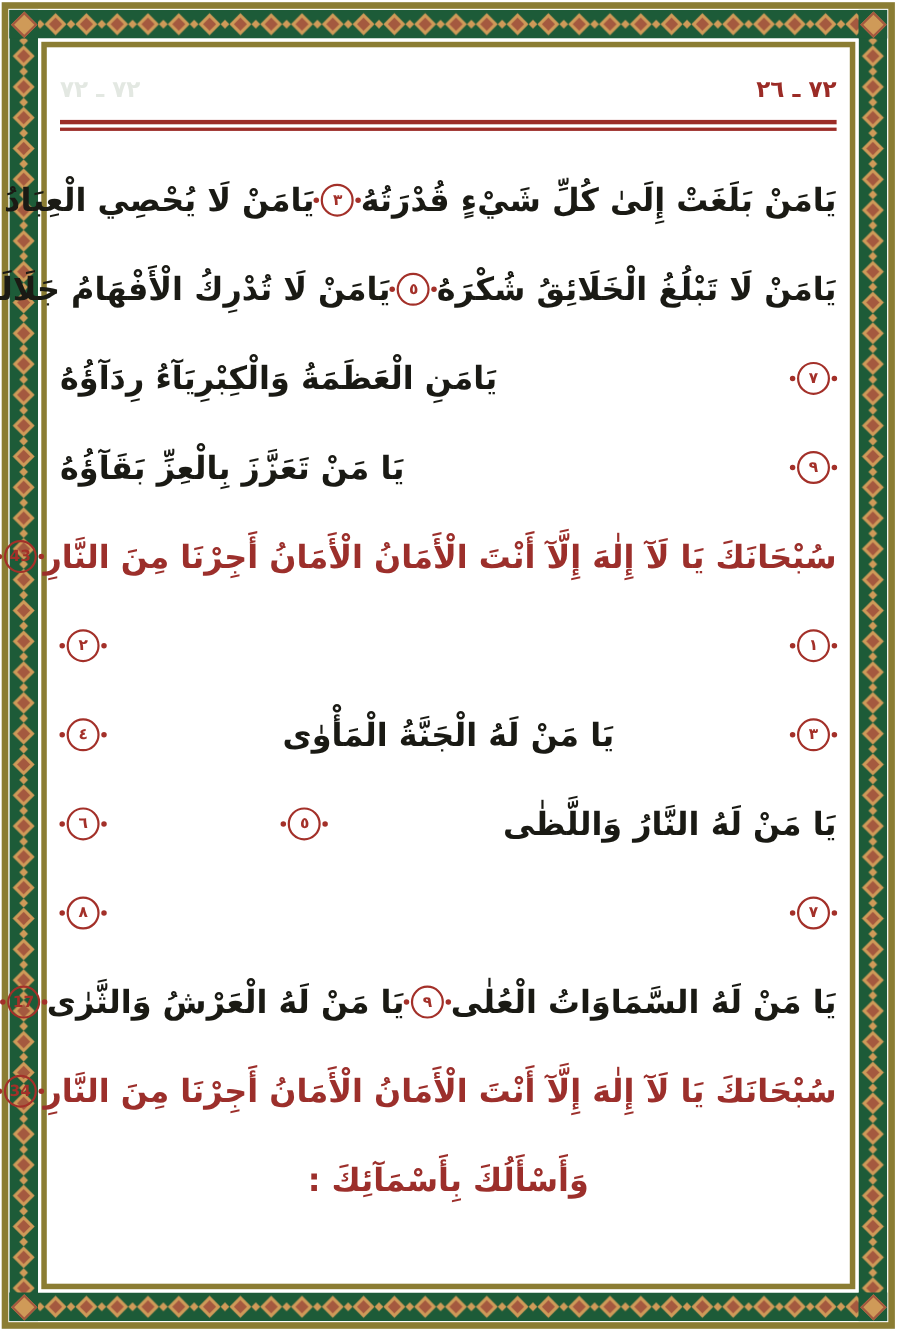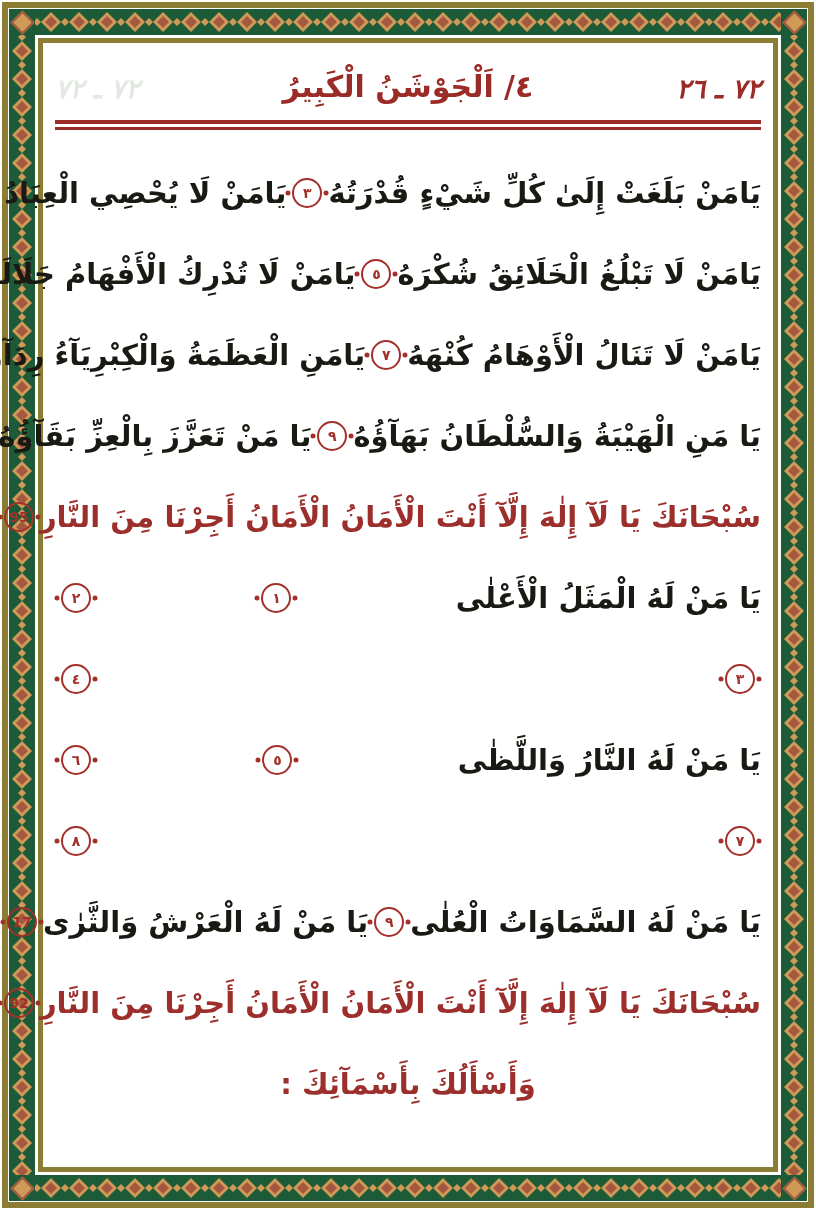--- a/index.html
+++ b/index.html
@@ -50,25 +50,24 @@
     position: absolute; inset: 47px;
     padding: 0 8px;
     box-sizing: border-box;
   }
   .header-row {
     display: flex; align-items: flex-end; justify-content: space-between;
     padding-top: 22px;
     direction: rtl;
   }
   .pagination {
-    font-size: 27px; font-weight: bold;
+    font-size: 21px; font-weight: bold;
     color: #9b2b26;
     letter-spacing: 2px;
     white-space: nowrap;
-    font-style: italic;
   }
   .pagination.pale { color: #e3e8e2; }
   .page-title {
     font-size: 30px; font-weight: bold;
     color: #9b2b26;
     white-space: nowrap;
   }
   .double-rule {
     margin-top: 16px;
     height: 3px;
@@ -140,76 +139,73 @@
     </svg>
   <div class="corner tl"></div>
   <div class="corner tr"></div>
   <div class="corner bl"></div>
   <div class="corner br"></div>
   <div class="inner-frame"></div>
 
   <div class="content">
     <div class="header-row">
       <span class="pagination">٧٢ ـ ٢٦</span>
-      <span class="page-title">٤/ اَلْجَوْشَنُ الْكَبِيرُ</span>
       <span class="pagination pale">٧٢ ـ ٧٢</span>
     </div>
     <div class="double-rule"></div>
     <div class="lines">
         <div class="line">
           <span class="phrase">يَامَنْ بَلَغَتْ إِلَىٰ كُلِّ شَيْءٍ قُدْرَتُهُ</span>
           <span class="marker">٣</span>
           <span class="phrase">يَامَنْ لَا يُحْصِي الْعِبَادُ نَعْمَآءَهُ</span>
         </div>
         <div class="line">
           <span class="phrase">يَامَنْ لَا تَبْلُغُ الْخَلَائِقُ شُكْرَهُ</span>
           <span class="marker">٥</span>
           <span class="phrase">يَامَنْ لَا تُدْرِكُ الْأَفْهَامُ جَلَالَهُ</span>
         </div>
         <div class="line">
-          <span class="phrase">يَامَنْ لَا تَنَالُ الْأَوْهَامُ كُنْهَهُ</span>
           <span class="marker">٧</span>
           <span class="phrase">يَامَنِ الْعَظَمَةُ وَالْكِبْرِيَآءُ رِدَآؤُهُ</span>
         </div>
         <div class="line">
-          <span class="phrase">يَا مَنِ الْهَيْبَةُ وَالسُّلْطَانُ بَهَآؤُهُ</span>
           <span class="marker">٩</span>
           <span class="phrase">يَا مَنْ تَعَزَّزَ بِالْعِزِّ بَقَآؤُهُ</span>
         </div>
         <div class="line red">
           <span class="phrase">سُبْحَانَكَ يَا لَآ إِلٰهَ إِلَّآ أَنْتَ الْأَمَانُ الْأَمَانُ أَجِرْنَا مِنَ النَّارِ</span>
-          <span class="marker">95</span>
-        </div>
-        <div class="line">
-          <span class="phrase">يَا مَنْ لَهُ الْمَثَلُ الْأَعْلٰى</span>
+          <span class="marker">43</span>
+        </div>
+        <div class="line">
           <span class="marker">١</span>
           <span class="marker">٢</span>
         </div>
         <div class="line">
           <span class="marker">٣</span>
+          <span class="phrase">يَا مَنْ لَهُ الْجَنَّةُ الْمَأْوٰى</span>
           <span class="marker">٤</span>
         </div>
         <div class="line">
           <span class="phrase">يَا مَنْ لَهُ النَّارُ وَاللَّظٰى</span>
           <span class="marker">٥</span>
           <span class="marker">٦</span>
         </div>
         <div class="line">
           <span class="marker">٧</span>
           <span class="marker">٨</span>
         </div>
         <div class="line">
           <span class="phrase">يَا مَنْ لَهُ السَّمَاوَاتُ الْعُلٰى</span>
           <span class="marker">٩</span>
           <span class="phrase">يَا مَنْ لَهُ الْعَرْشُ وَالثَّرٰى</span>
           <span class="marker">17</span>
         </div>
         <div class="line red">
           <span class="phrase">سُبْحَانَكَ يَا لَآ إِلٰهَ إِلَّآ أَنْتَ الْأَمَانُ الْأَمَانُ أَجِرْنَا مِنَ النَّارِ</span>
-          <span class="marker">92</span>
+          <span class="marker">34</span>
         </div>
         <div class="line red center">
           <span class="phrase">وَأَسْأَلُكَ بِأَسْمَآئِكَ :</span>
         </div>
       </div>
   </div>
 
 </div>
 
 </body></html>

